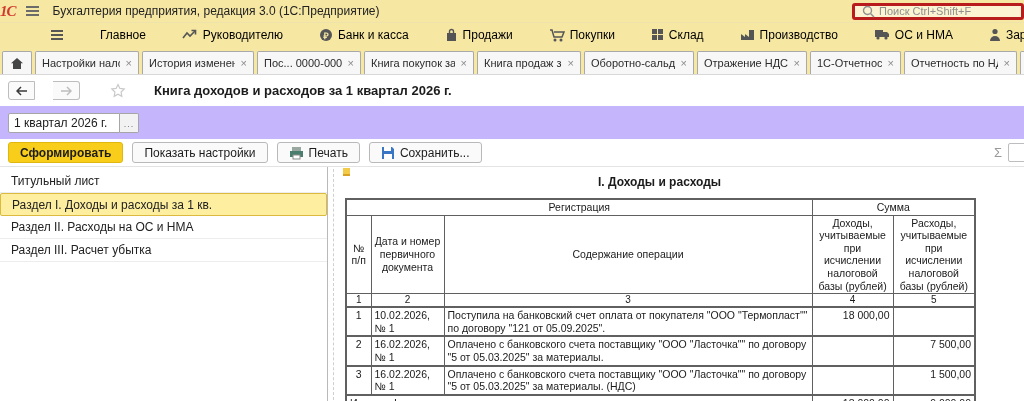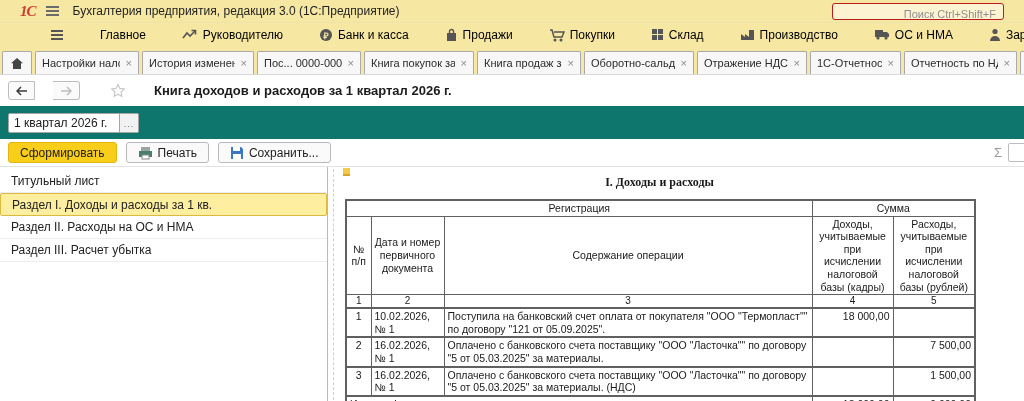--- a/index.html
+++ b/index.html
@@ -1,29 +1,29 @@
 <!DOCTYPE html>
 <html><head>
 <meta charset="utf-8">
 <style>
   * { box-sizing: border-box; margin: 0; padding: 0; }
   html, body { width: 1024px; height: 401px; overflow: hidden; background: #fff;
     font-family: "Liberation Sans", sans-serif; }
 
   
   .titlebar { height: 23px; background: #f6e7a3; display: flex; align-items: center;
-    padding: 0 20px; border-bottom: 1px solid #eee3ab; }
+    padding: 0 0; border-bottom: 1px solid #eee3ab; }
   .logo { font-family: "Liberation Serif", serif; font-weight: bold; font-style: italic;
     color: #d2392e; font-size: 15px; letter-spacing: -1px; margin-right: 10px; line-height: 1; }
   .burger { display: flex; flex-direction: column; gap: 2px; margin-right: 14px; cursor: pointer; }
   .burger i { display: block; width: 13px; height: 2px; background: #6b6b6b; }
   .app-title { font-size: 12px; color: #222; }
-  .search-box { margin-left: auto; display: flex; align-items: flex-end; gap: 4px;
-    background: rgba(255,255,255,.5); border: 1px solid #b91c1c; border-radius: 3px;
-    height: 17px; padding: 0 7px; width: 172px; flex-direction: column; }
+  .search-box { margin-left: auto; display: flex; align-items: center; gap: 4px;
+    background: rgba(255,255,255,.5); border: 3px solid #b91c1c; border-radius: 3px;
+    height: 17px; padding: 0 7px; width: 172px; }
   .search-box span { font-size: 11px; color: #8f8f8f; white-space: nowrap; }
 
   
   .menubar { height: 24px; background: #f6e7a3; display: flex; align-items: center;
     padding: 0 14px; justify-content: space-between; }
   .menu-item { display: flex; align-items: flex-start; gap: 5px; font-size: 12px; color: #000000;
     white-space: nowrap; cursor: pointer; padding-left: 36px; }
   .menu-item svg { flex: 0 0 auto; }
 
   
@@ -39,35 +39,35 @@
   
   .navrow { height: 31px; background: #fff; display: flex; align-items: center; padding: 0 8px; gap: 18px; }
   .nav-btn { width: 27px; height: 19px; border: 1px solid #bdbdbd; background: #fafafa;
     display: flex; align-items: center; justify-content: center; }
   .nav-btn.back { border-radius: 3px 0 0 3px; }
   .nav-btn.fwd  { border-radius: 0 3px 3px 0; border-left: none; }
   .star { margin: 0 10px 0 12px; display: flex; align-items: center; }
   .page-title { font-size: 13px; font-weight: 600; color: #1c1c1c; }
 
   
-  .periodband { height: 33px; background: #0f766e; display: flex; align-items: center; padding: 0 8px; }
+  .periodband { height: 33px; background: #c4b5fd; display: flex; align-items: center; padding: 0 8px; }
   .period-field { display: flex; height: 20px; }
   .period-input { width: 112px; background: #fff; border: 1px solid #a6a6a6;
     border-radius: 2px 0 0 2px; font-size: 12px; color: #1c1c1c; padding: 2px 0 0 5px; }
   .period-more { width: 19px; background: #f2f2f2; border: 1px solid #a6a6a6; border-left: none;
     border-radius: 0 2px 2px 0; font-size: 9px; color: #777; text-align: center; padding-top: 5px;
     cursor: pointer; letter-spacing: 1px; }
 
   
   .toolbar { height: 27px; background: #fff; display: flex; align-items: center; gap: 9px;
     padding: 0 8px; }
   .btn { height: 21px; display: flex; align-items: center; gap: 5px; font-size: 12px;
     color: #1c1c1c; background: #fafafa; border: 1px solid #b9b9b9; border-radius: 3px;
     padding: 0 11px; cursor: pointer; white-space: nowrap; }
-  .btn.primary { background: #f9ce1b; border-color: #e0b70e; font-weight: normal; }
+  .btn.primary { background: #f9ce1b; border-color: #e0b70e; font-weight: bold; }
   .toolbar-right { margin-left: auto; display: flex; align-items: center; gap: 6px; }
   .sigma { font-size: 13px; color: #9a9a9a; }
   .sum-field { width: 60px; height: 19px; background: #fff; border: 1px solid #bdbdbd;
     border-radius: 2px; margin-right: -52px; }
 
   
   .content { height: 236px; display: flex; border-top: 1px solid #e3e3e3; }
 
   .left-panel { width: 328px; flex: 0 0 auto; border-right: 1px solid #b9b9b9; padding-top: 3px; }
   .panel-item { height: 23px; display: flex; align-items: center; font-size: 12px; color: #222;
@@ -75,21 +75,21 @@
   .panel-item.selected { background: #fdeea0; border: 1px solid #dcb93f; border-radius: 2px; }
 
   .splitter { width: 11px; flex: 0 0 auto; position: relative; }
   .splitter::after { content: ""; position: absolute; left: 5px; top: 2px; bottom: 2px;
     border-left: 1px dashed #cfcfcf; }
 
   .report { flex: 1; position: relative; padding: 2px 0 0 6px; }
   .corner-marker { position: absolute; left: 4px; top: 1px; width: 7px; height: 8px;
     background: #f4ca49; border-bottom: 2px solid #d9a223; }
   .report-title { width: 629px; text-align: center; font-size: 12px; font-weight: 600;
-    color: #1a1a1a; margin: 6px 0 9px; font-family: Liberation Serif, serif; }
+    color: #1a1a1a; margin: 6px 0 9px; }
 
   table.report-table { width: 629px; border-collapse: collapse; table-layout: fixed;
     font-size: 10.5px; color: #1a1a1a; border: 2px solid #606060; }
   .report-table th, .report-table td { border: 1px solid #606060; padding: 1px 3px;
     vertical-align: top; font-weight: normal; line-height: 1.2; }
   .report-table th { text-align: center; vertical-align: middle; }
   .col-num   { width: 25px; }
   .col-doc   { width: 73px; }
   .col-text  { width: 368px; }
   .col-inc   { width: 81px; }
@@ -274,20 +274,21 @@
 
 <div class="periodband">
   <div class="period-field">
     <div class="period-input">1 квартал 2026 г.</div>
     <div class="period-more">...</div>
   </div>
 </div>
 
 <div class="toolbar">
   <div class="btn primary">Сформировать</div>
+  <div class="btn">Показать настройки</div>
   <div class="btn">
     <svg width="15" height="14">
         <rect x="3" y="1" width="9" height="4" fill="#9aa7a0"></rect>
         <path d="M1 5h13v6h-3V9H4v2H1z" fill="#4a7d6d"></path>
         <rect x="4" y="9" width="7" height="4" fill="#fff" stroke="#8a8a8a"></rect>
       </svg>
     <span>Печать</span>
   </div>
   <div class="btn">
     <svg width="14" height="14">
@@ -336,21 +337,21 @@
       </colgroup>
       <thead>
         <tr>
           <th colspan="3">Регистрация</th>
           <th colspan="2">Сумма</th>
         </tr>
         <tr>
           <th>№ п/п</th>
           <th>Дата и номер первичного документа</th>
           <th>Содержание операции</th>
-          <th>Доходы, учитываемые при исчислении налоговой базы (кадры)</th>
+          <th>Доходы, учитываемые при исчислении налоговой базы (рублей)</th>
           <th>Расходы, учитываемые при исчислении налоговой базы (рублей)</th>
         </tr>
         <tr class="nums-row">
           <th>1</th>
           <th>2</th>
           <th>3</th>
           <th>4</th>
           <th>5</th>
         </tr>
       </thead>

